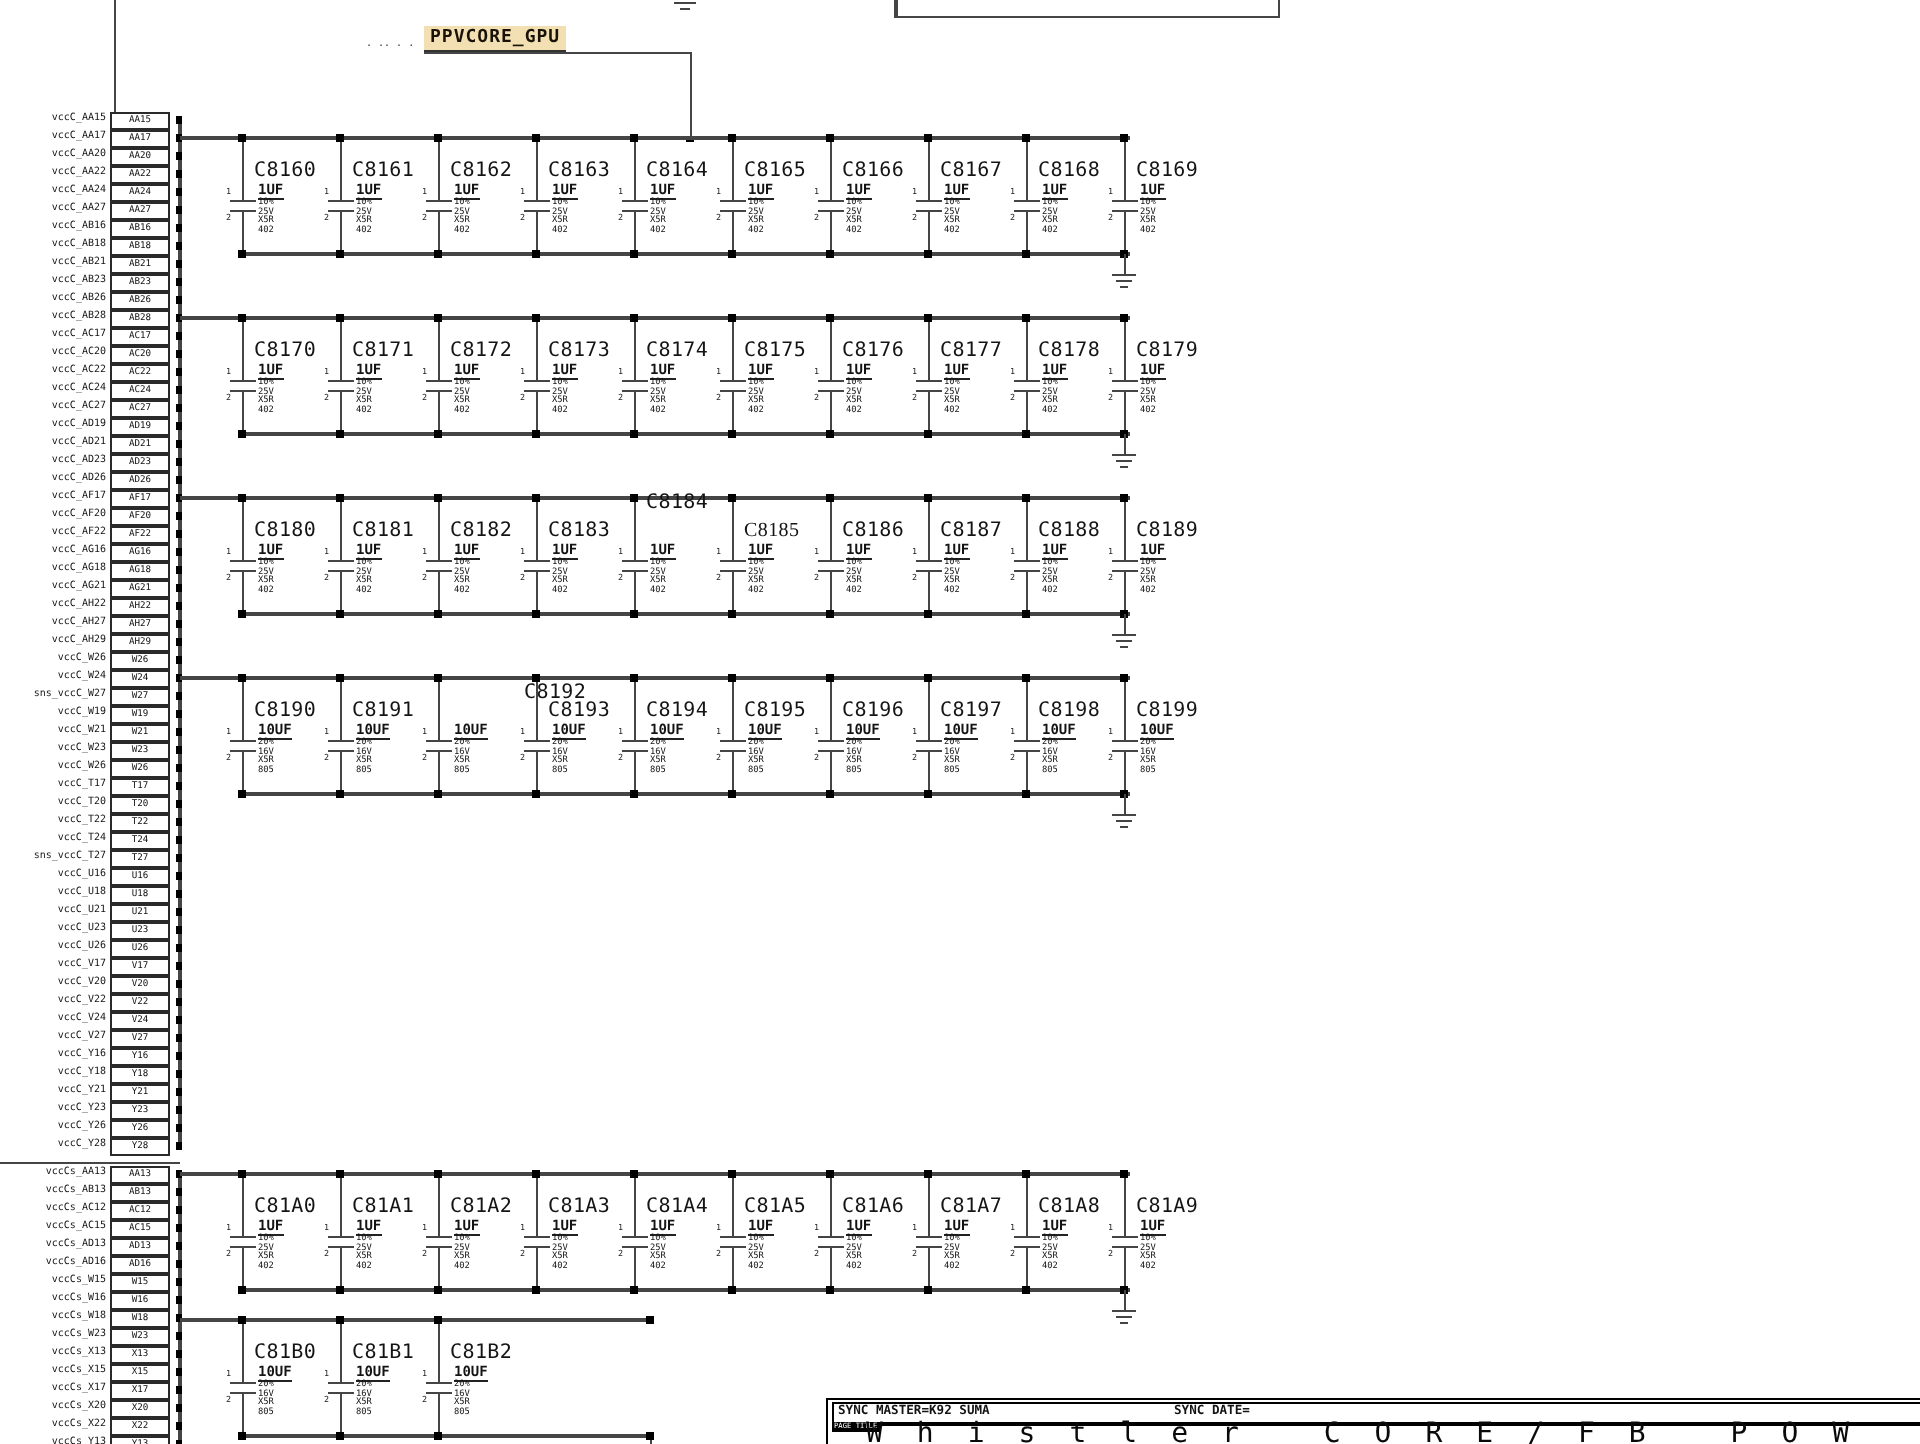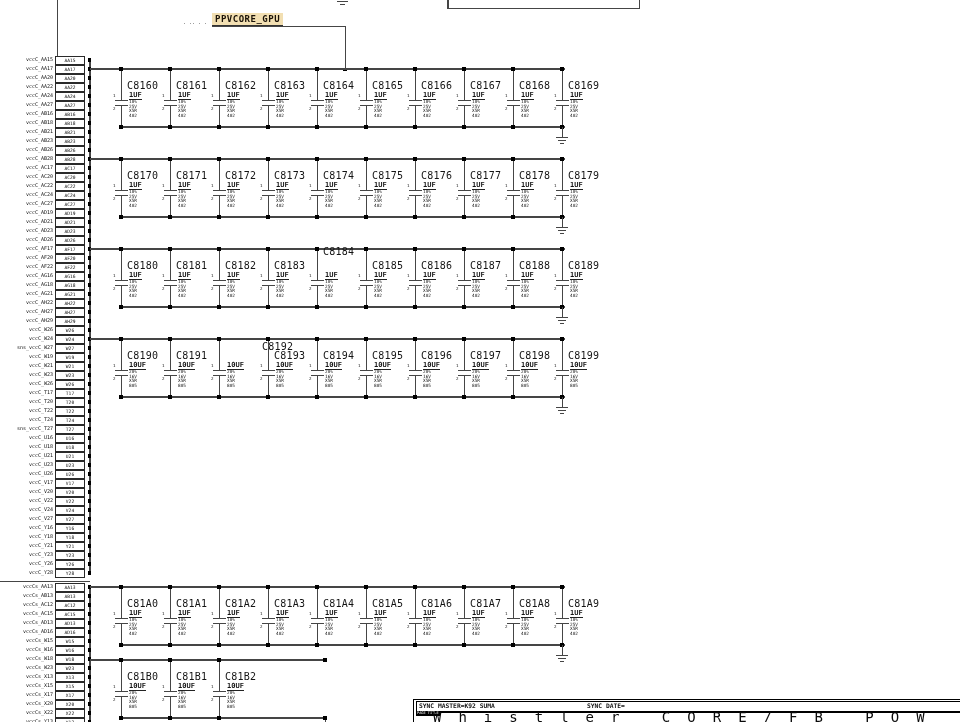--- a/index.html
+++ b/index.html
@@ -640,21 +640,21 @@
 X5R
 402</span>
     <div class="ln" style="left:365.5px;top:249px;width:1px;height:31px;"></div>
     <div class="ln" style="left:359.5px;top:280px;width:13px;height:1.2px;"></div>
     <div class="ln" style="left:359.5px;top:285px;width:13px;height:1.2px;"></div>
     <div class="ln" style="left:365.5px;top:286px;width:1px;height:21px;"></div>
     <div class="dot" style="left:364.3px;top:247.3px;"></div>
     <div class="dot" style="left:364.3px;top:305.3px;"></div>
     <span class="t cappin" style="left:358px;top:274px;">1</span>
     <span class="t cappin" style="left:358px;top:287px;">2</span>
-    <span class="t capref" style="left:372px;top:261px;">C8185</span>
+    <span class="t capref" style="left:372px;top:261px;font-family:Liberation Serif, serif;">C8185</span>
     <span class="t capval" style="left:374px;top:272px;">1UF</span>
     <span class="t capspec" style="left:374px;top:280px;">10%
 25V
 X5R
 402</span>
     <div class="ln" style="left:414.5px;top:249px;width:1px;height:31px;"></div>
     <div class="ln" style="left:408.5px;top:280px;width:13px;height:1.2px;"></div>
     <div class="ln" style="left:408.5px;top:285px;width:13px;height:1.2px;"></div>
     <div class="ln" style="left:414.5px;top:286px;width:1px;height:21px;"></div>
     <div class="dot" style="left:413.3px;top:247.3px;"></div>

